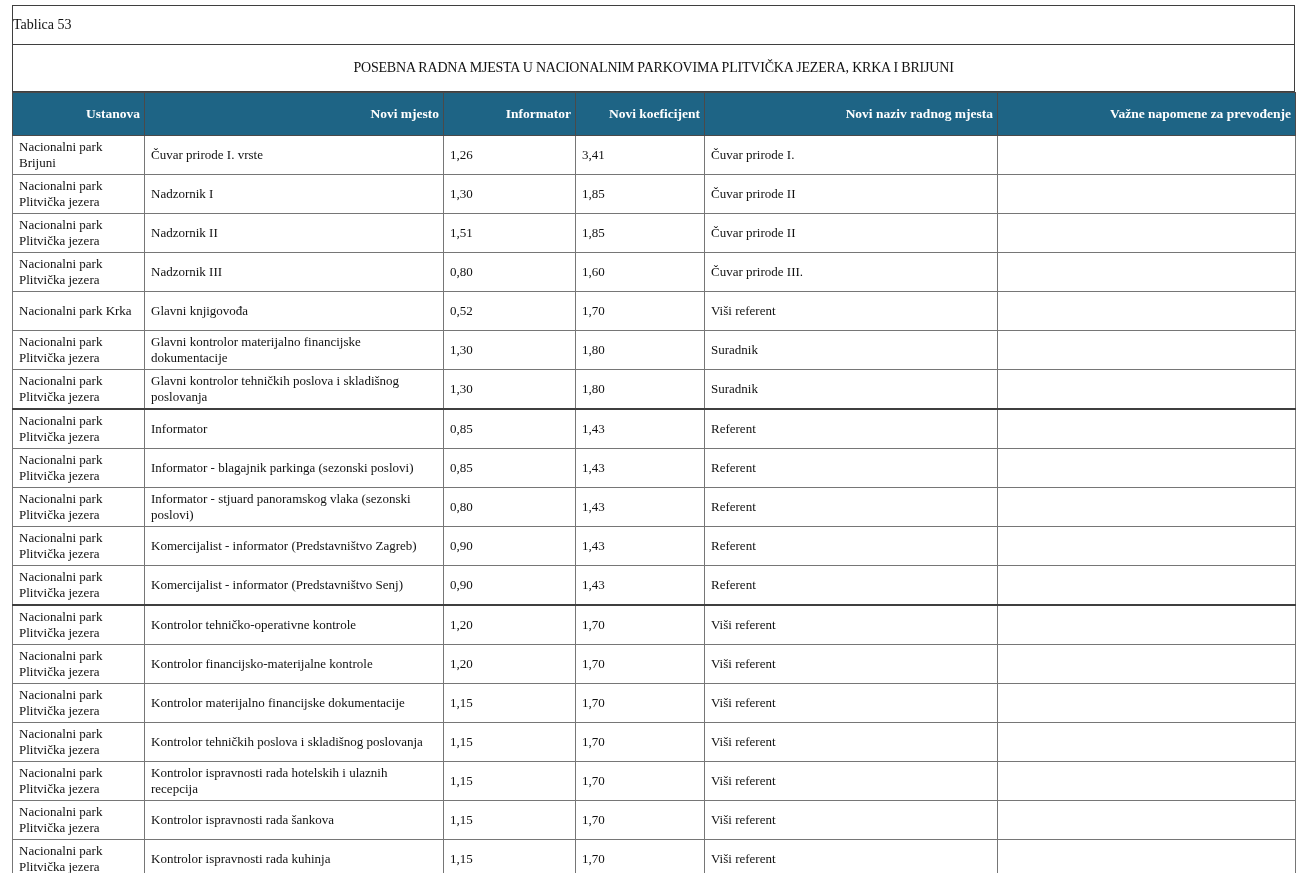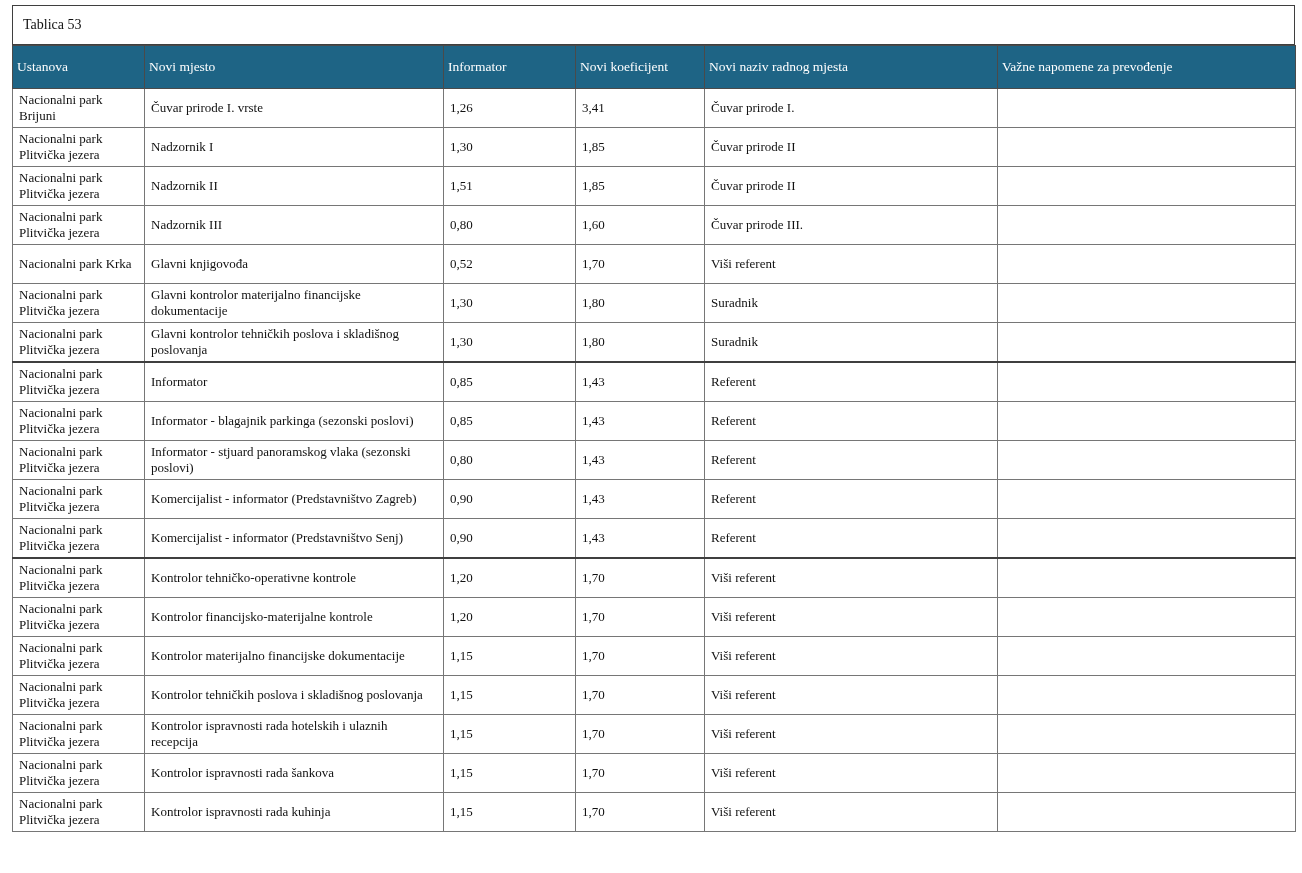--- a/index.html
+++ b/index.html
@@ -30,21 +30,20 @@
     top:5px;
     width:1283px;
     box-sizing:border-box;
   }
   .caption-box{
     box-sizing:border-box;
     border:1px solid var(--border-dark);
     height:40px;
     display:flex;
     align-items:center;
-    padding-left:10px;
     font-size:14px;
   }
   .title-box{
     box-sizing:border-box;
     border:1px solid var(--border-dark);
     border-top:none;
     height:47px;
     display:flex;
     align-items:center;
     justify-content:center;
@@ -53,25 +52,25 @@
   }
   table.jobs{
     border-collapse:collapse;
     table-layout:fixed;
     width:1283px;
     font-size:13px;
   }
   table.jobs th{
     background:var(--header-bg);
     color:var(--header-text);
-    font-weight:normal;
+    font-weight:bold;
     font-size:13.5px;
     height:42px;
     border:1px solid #4a4a4a;
-    text-align:left;
+    text-align:right;
     padding:0 4px;
   }
   table.jobs td{
     border:1px solid var(--border-inner);
     height:36px;
     padding:1px 6px;
     vertical-align:middle;
     line-height:1.25;
     overflow:hidden;
   }
@@ -93,20 +92,23 @@
 </head>
 <body>
 
 <div class="page">
   <div class="doc">
 
     <div class="caption-box">
       <span>Tablica 53</span>
     </div>
 
+    <div class="title-box">
+      <span>POSEBNA RADNA MJESTA U NACIONALNIM PARKOVIMA PLITVIČKA JEZERA, KRKA I BRIJUNI</span>
+    </div>
 
     <table class="jobs">
       <colgroup>
         <col class="c-ustanova">
         <col class="c-radno">
         <col class="c-koef">
         <col class="c-novikoef">
         <col class="c-naziv">
         <col class="c-napomene">
       </colgroup>

